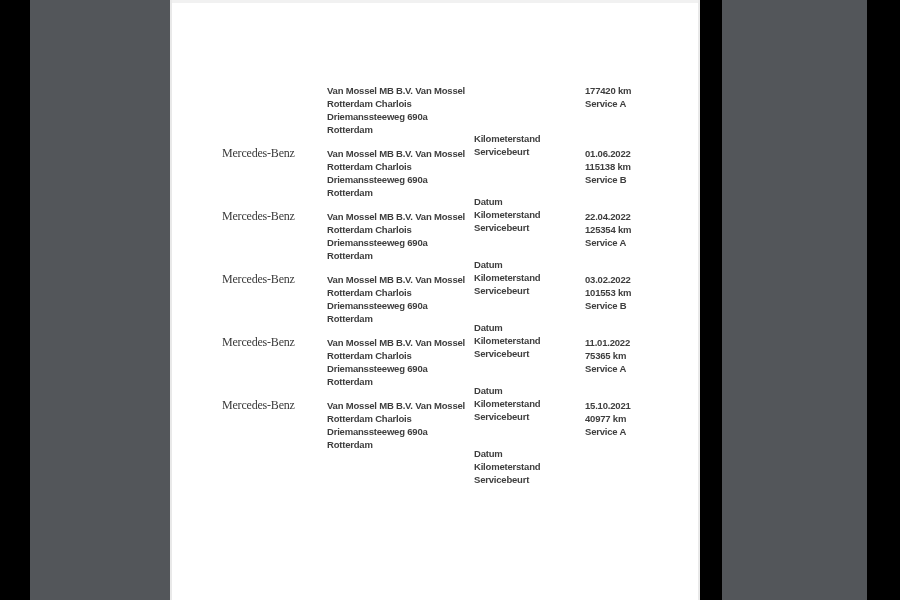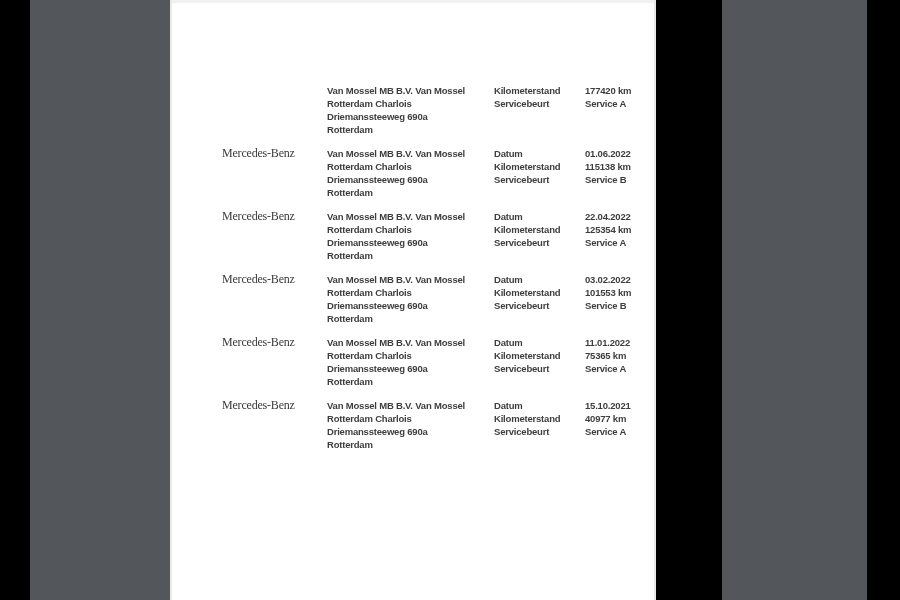--- a/index.html
+++ b/index.html
@@ -12,21 +12,21 @@
 
   .black-strip { position:absolute; top:0; height:600px; background:var(--backdrop-black,#000); }
   .black-strip.left  { left:0; width:30px; }
   .black-strip.right { left:867px; width:33px; }
 
   .gray-panel { position:absolute; top:0; height:600px; background:var(--panel-gray,#53565A); }
   .gray-panel.left  { left:30px;  width:140px; }
   .gray-panel.right { left:722px; width:145px; }
 
   .paper {
-    position:absolute; top:0; left:170px; width:486px; height:600px;
+    position:absolute; top:0; left:170px; width:530px; height:600px;
     background:var(--paper-white,#ffffff);
     border-left:2px solid var(--paper-edge-light,#e9e9e9);
     border-right:2px solid var(--paper-edge-light,#e9e9e9);
   }
   .paper::before {
     content:""; position:absolute; top:0; left:0; right:0; height:3px;
     background:#f1f1f1;
   }
 
   .entries { position:absolute; top:84px; left:0; width:100%; }
@@ -36,21 +36,21 @@
   .col .line { height:13px; line-height:13px; white-space:nowrap; }
 
   .brand {
     left:50px; width:100px;
     font-family:"Liberation Serif", serif;
     font-size:12px; letter-spacing:-0.2px;
     color:var(--brand-text,#3a3a3a);
     line-height:13px;
   }
   .dealer { left:155px; }
-  .labels { left:322px; }
+  .labels { left:302px;margin-top:48px; }
   .values { left:413px; }
   .dealer, .labels, .values {
     font-size:9.5px; font-weight:bold; letter-spacing:-0.2px;
     color:var(--body-text,#3e3e3e);
   }
 </style>
 </head>
 <body>
 
 <div class="stage">

